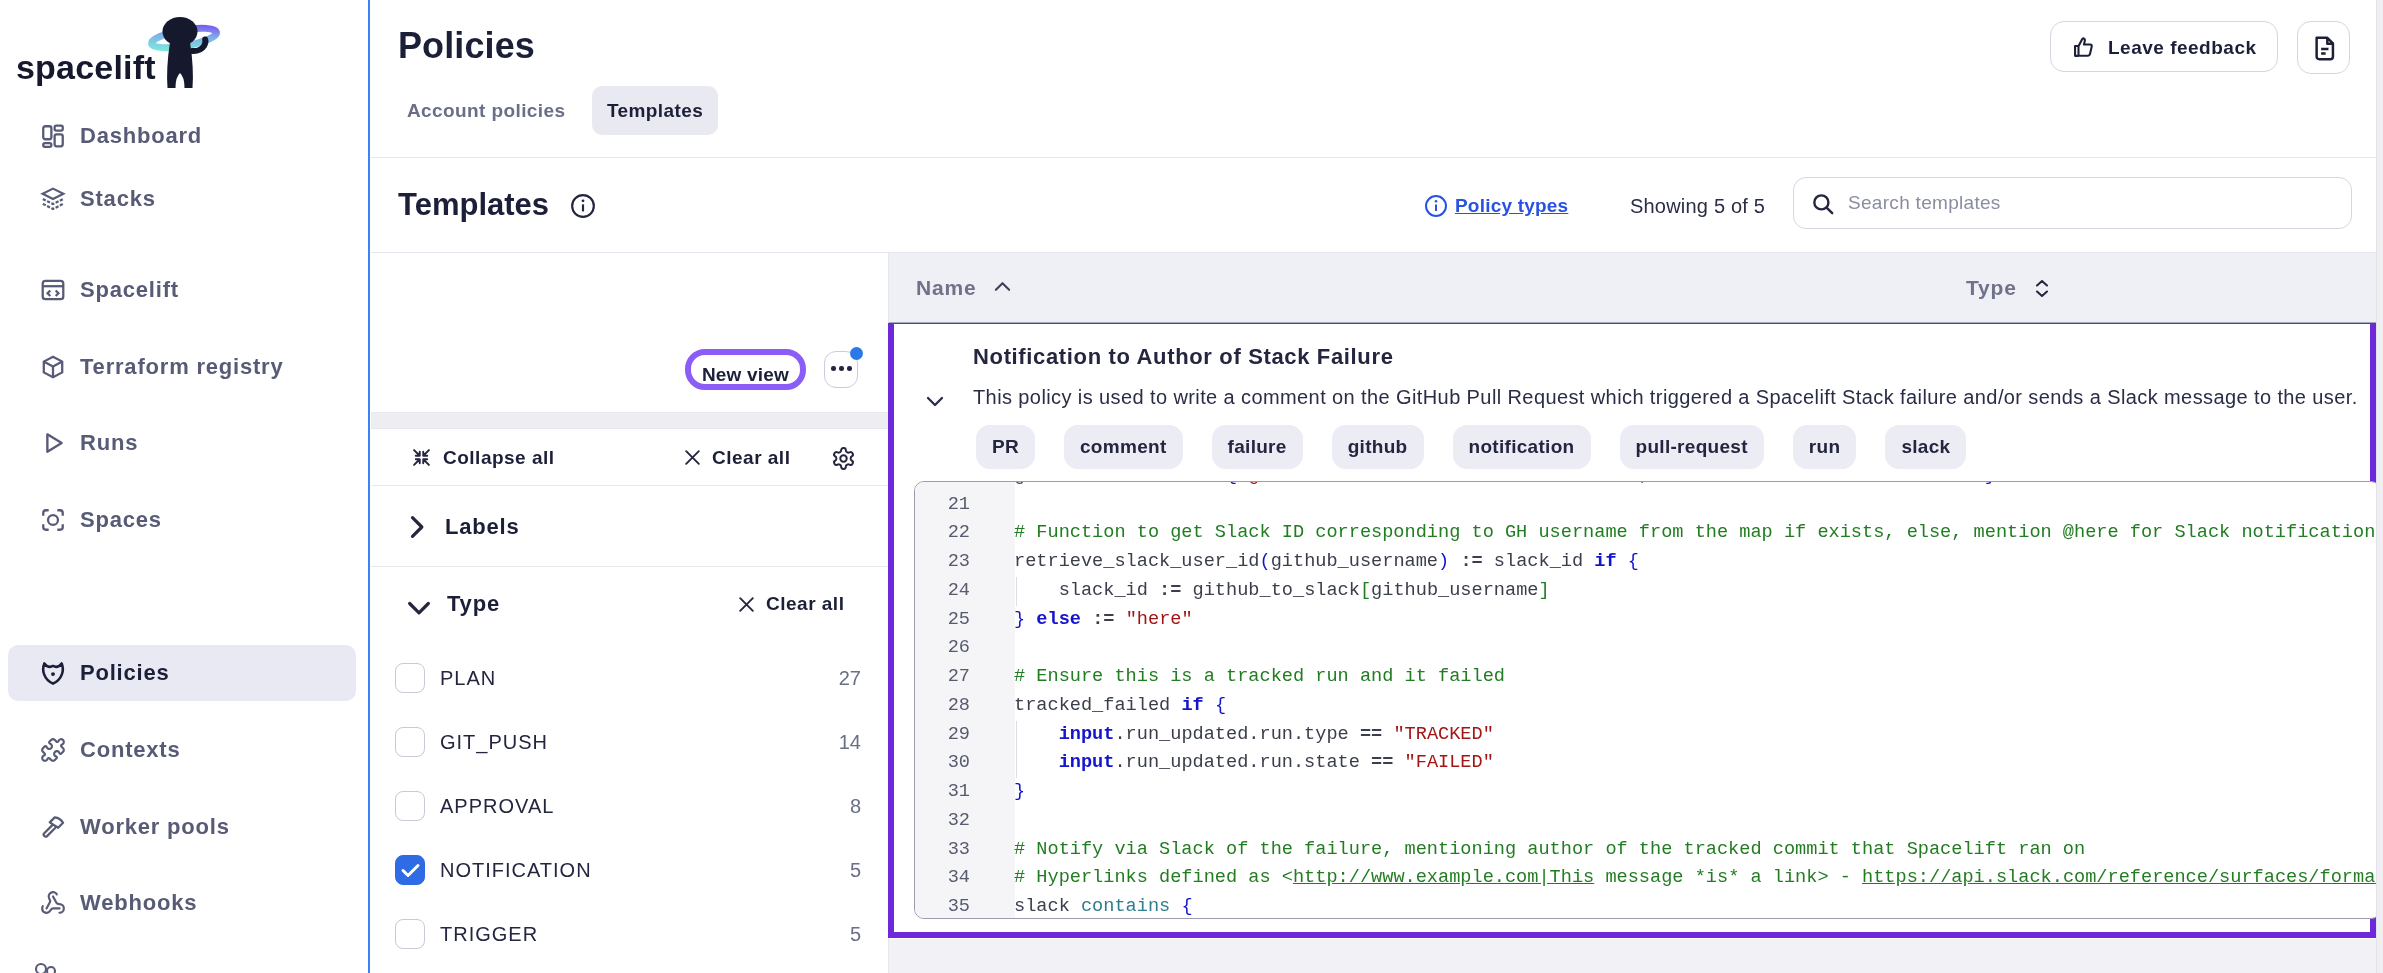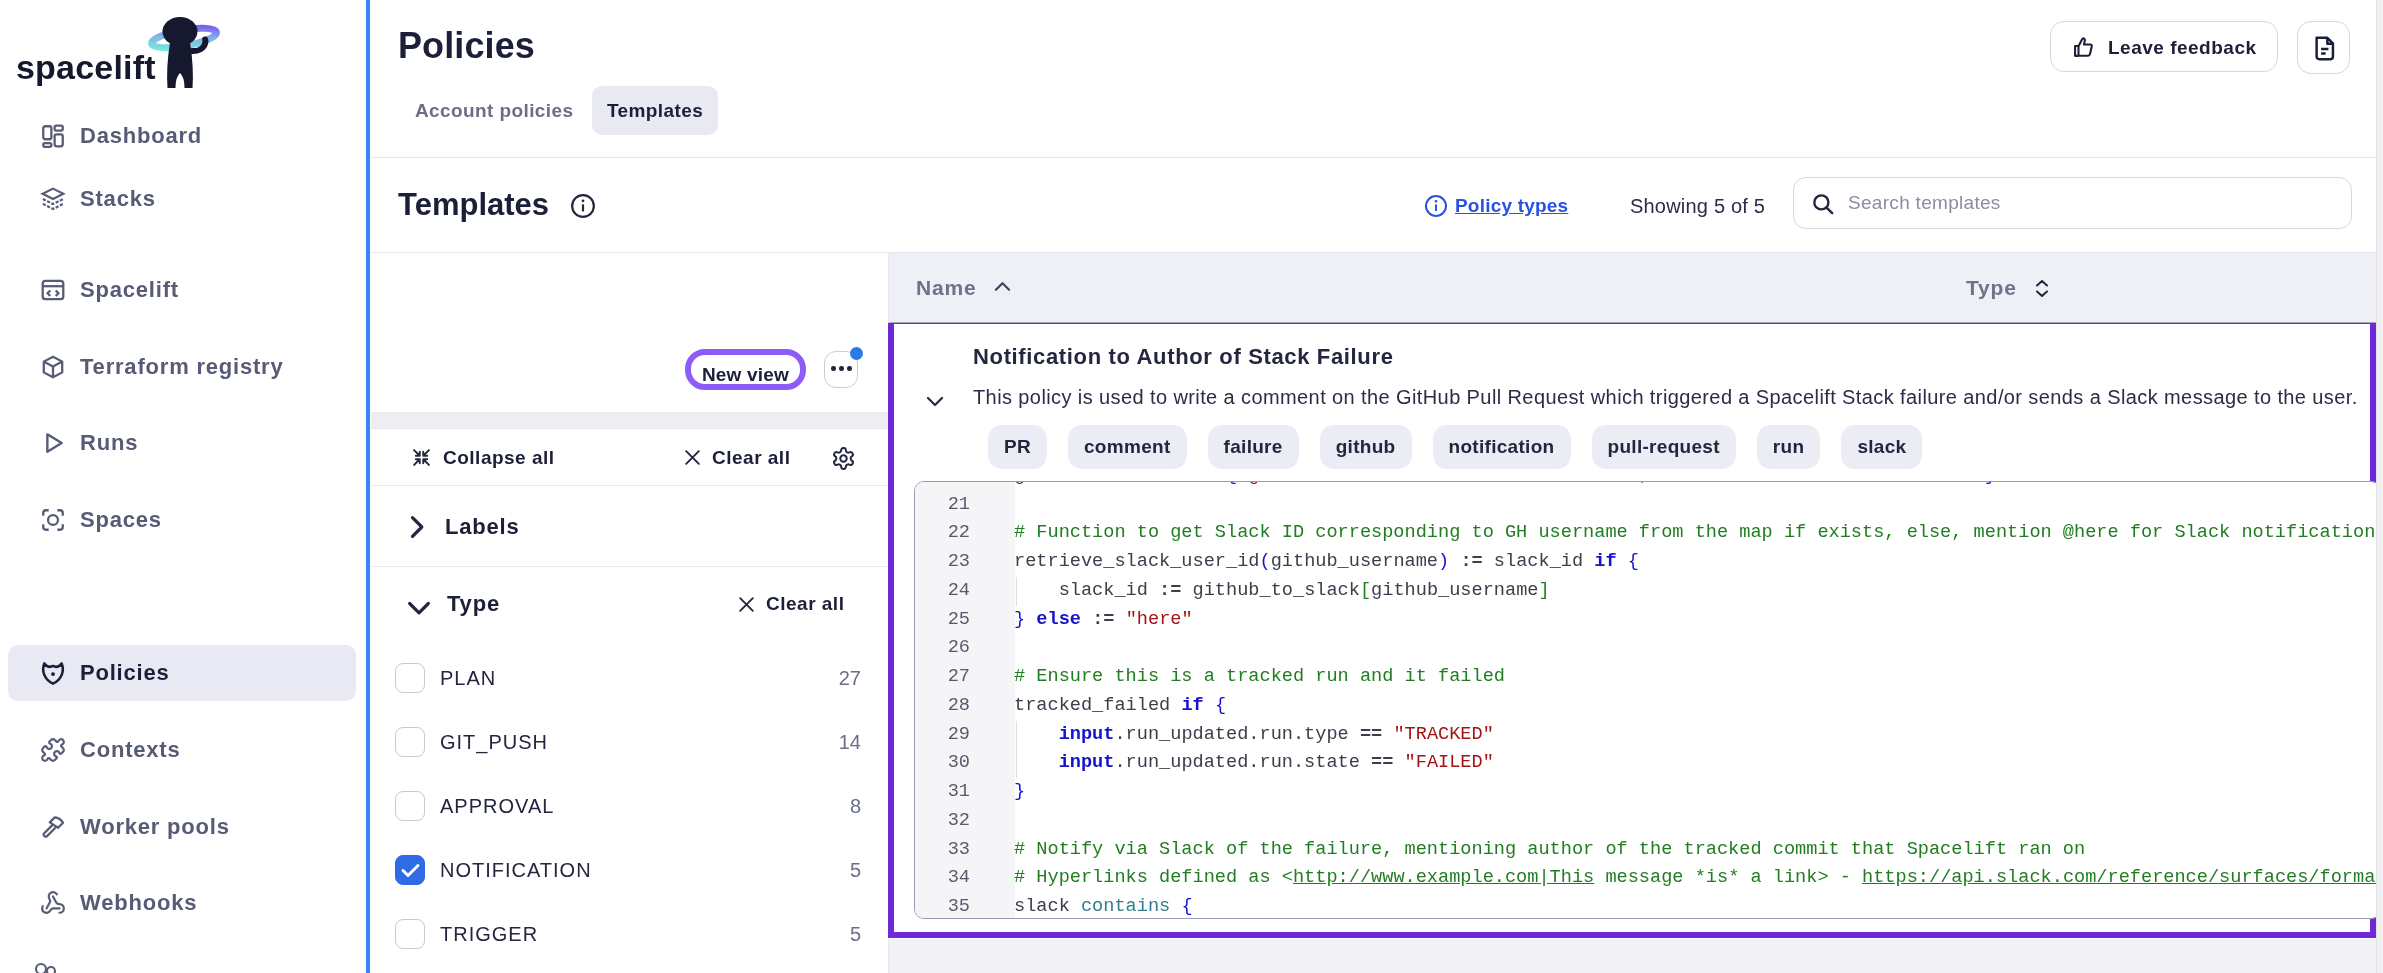--- a/index.html
+++ b/index.html
@@ -1,29 +1,29 @@
 <!DOCTYPE html>
 <html><head>
 <meta charset="utf-8">
 <style>
 * { margin:0; padding:0; box-sizing:border-box; }
 html,body { width:2383px; height:973px; overflow:hidden; }
 body { font-family:"Liberation Sans", sans-serif; background:#fff; position:relative; color:#23263E; }
 .abs { position:absolute; }
 
-#sidebar { left:0; top:0; width:370px; height:973px; background:#fff; border-right:4px solid #3b82f6; }
+#sidebar { left:0; top:0; width:370px; height:973px; background:#fff; border-right:2px solid #3b82f6; }
 .nav-item { position:absolute; left:8px; width:348px; height:56px; border-radius:10px; }
 .nav-item.active { background:#E9E9F3; }
 .nav-ic { position:absolute; left:32px; top:15px; width:26px; height:26px; }
 .nav-tx { position:absolute; left:72px; top:0; line-height:56px; font-size:22px; font-weight:bold; letter-spacing:0.8px; color:#575B76; white-space:nowrap; }
 .nav-item.active .nav-tx { color:#1C1F38; }
 
 #header { left:371px; top:0; width:2005px; height:158px; background:#fff; border-bottom:1px solid #E6E7EE; }
 .h1 { position:absolute; left:27px; top:25px; font-size:36px; letter-spacing:0.1px; font-weight:bold; color:#1C1F38; }
-.tab-gray { position:absolute; left:36px; top:100px; font-size:19px; font-weight:bold; letter-spacing:0.4px; color:#6A6E87;margin-left:8px; }
+.tab-gray { position:absolute; left:36px; top:100px; font-size:19px; font-weight:bold; letter-spacing:0.4px; color:#6A6E87; }
 .tab-pill { position:absolute; left:221px; top:86px; height:49px; line-height:49px; padding:0 15px; background:#E9E9F1; border-radius:10px; font-size:19px; font-weight:bold; letter-spacing:0.4px; color:#1C1F38; }
 .btn { position:absolute; border:1px solid #D4D6E3; border-radius:14px; background:#fff; }
 
 #toolbar { left:371px; top:159px; width:2005px; height:93px; background:#fff; }
 .h2 { position:absolute; left:27px; top:28px; font-size:31px; letter-spacing:0px; font-weight:bold; color:#1C1F38; }
 
 #fpanel { left:371px; top:252px; width:518px; height:721px; background:#fff; border-top:1px solid #E6E7EE; border-right:1px solid #E5E6EE; }
 .frow { position:absolute; left:0; width:517px; border-bottom:1px solid #E9EAF0; }
 
 #thead { left:889px; top:252px; width:1487px; height:71px; background:#EFEFF6; border-top:1px solid #E6E7EE; border-bottom:1px solid #A6A9BE; }
@@ -275,21 +275,21 @@
       <path d="M2 5.5 L7 1 L12 5.5"></path>
       <path d="M2 11.5 L7 16 L12 11.5"></path>
     </svg>
 </div>
 <div class="abs" id="card">
   <svg class="abs" style="left:32px;top:71px" width="18" height="13" viewBox="0 0 18 12" fill="none" stroke="#2A2D45" stroke-width="2.3" stroke-linecap="round" stroke-linejoin="round">
       <path d="M2 2.5 L9 9.5 L16 2.5"></path>
     </svg>
   <div class="abs" style="left:79px;top:20px;font-size:22px;font-weight:bold;letter-spacing:0.65px;color:#23263E">Notification to Author of Stack Failure</div>
   <div class="abs" style="left:79px;top:62px;font-size:20px;letter-spacing:0.4px;color:#2A2D46">This policy is used to write a comment on the GitHub Pull Request which triggered a Spacelift Stack failure and/or sends a Slack message to the user.</div>
-  <div class="abs" style="left:94px;top:101px;display:flex;gap:21px">
+  <div class="abs" style="left:82px;top:101px;display:flex;gap:29px">
     <div class="tag">PR</div>
       <div class="tag">comment</div>
       <div class="tag">failure</div>
       <div class="tag">github</div>
       <div class="tag">notification</div>
       <div class="tag">pull-request</div>
       <div class="tag">run</div>
       <div class="tag">slack</div>
   </div>
   <div id="codeblock">

